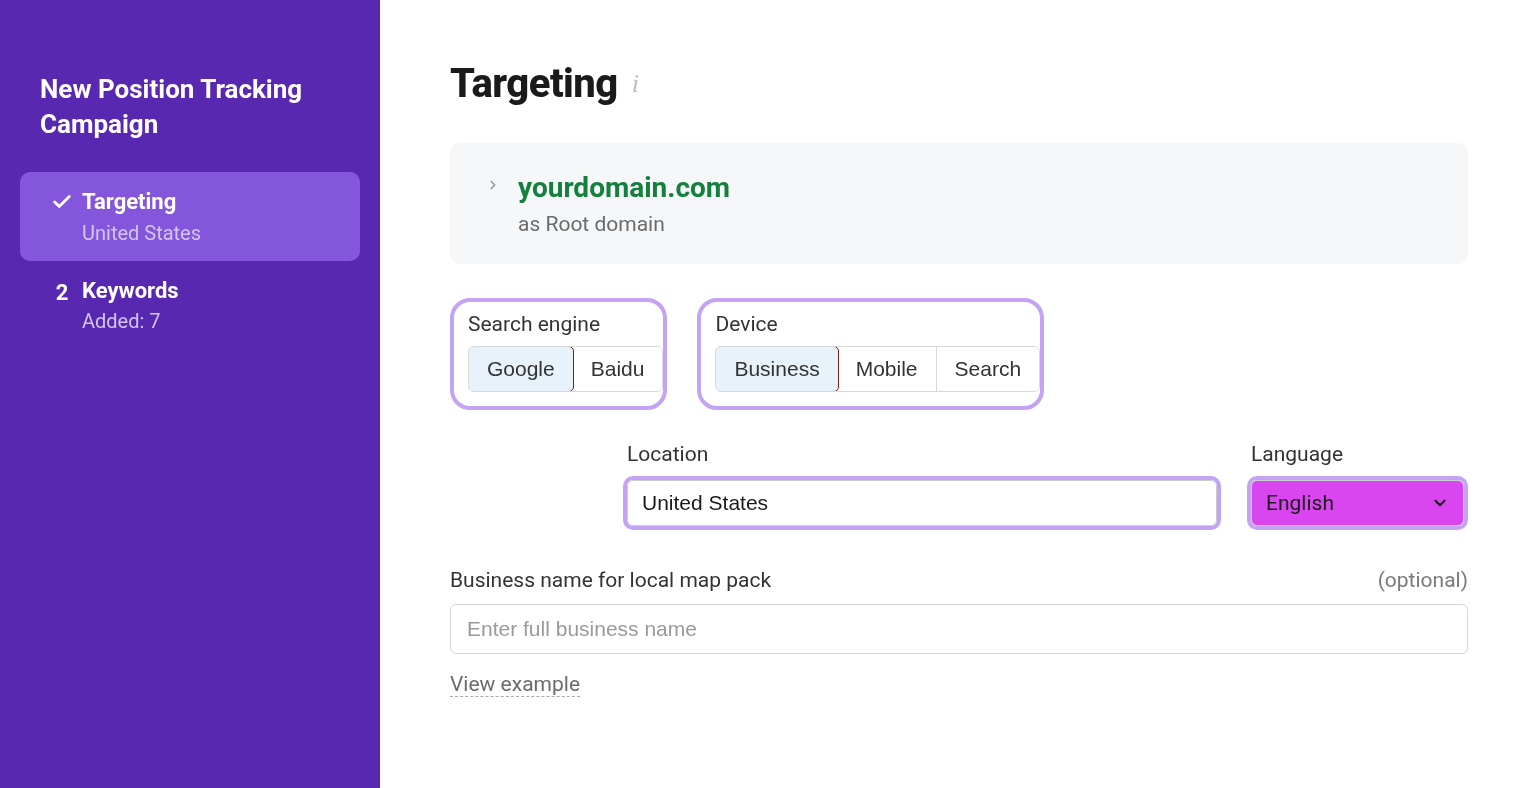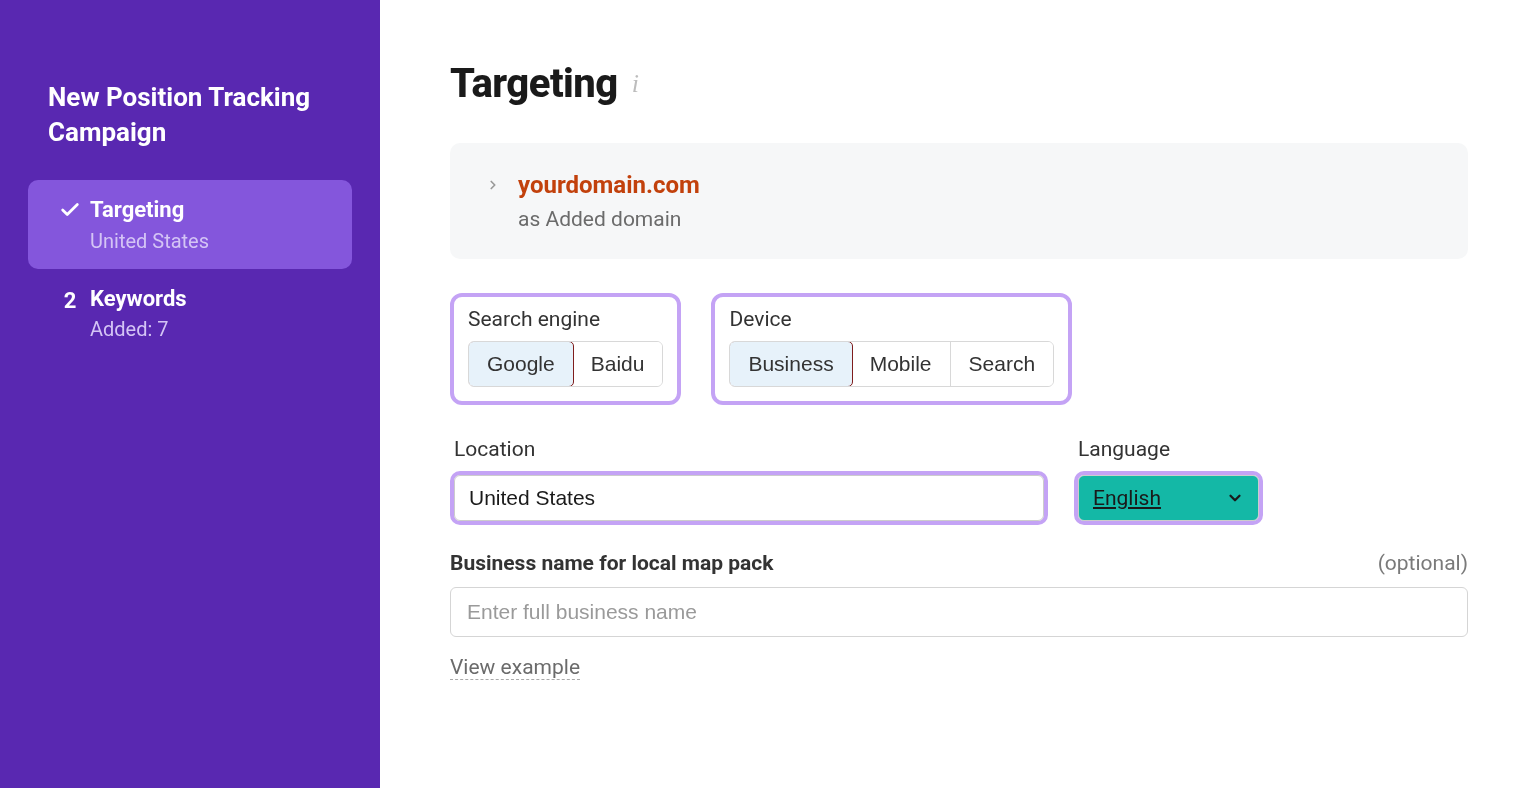--- a/index.html
+++ b/index.html
@@ -9,21 +9,21 @@
   color: #1a1a1a;
   display: flex;
   width: 1538px;
   height: 788px;
   overflow: hidden;
 }
 .sidebar {
   width: 380px;
   background: #5928b1;
   color: #fff;
-  padding: 16px;
+  padding: 8px;
   flex-shrink: 0;
 }
 .sidebar-title {
   font-size: 26px;
   font-weight: 700;
   padding: 64px 32px 30px 32px;
   line-height: 1.35;
 }
 .step {
   display: flex;
@@ -89,38 +89,38 @@
   display: flex;
   align-items: flex-start;
   gap: 18px;
   margin-bottom: 34px;
 }
 .domain-chevron {
   color: #9a9a9a;
   padding-top: 4px;
 }
 .domain-name {
-  font-size: 24px;
-  font-weight: 700;
-  color: #c2410c;
+  font-size: 28px;
+  font-weight: 700;
+  color: #15803d;
 }
 .domain-sub {
   font-size: 21px;
   color: #6b6b6b;
   margin-top: 8px;
 }
 .row-groups {
   display: flex;
   gap: 30px;
   margin-bottom: 32px;
 }
 .highlight-box {
   border: 4px solid #c4a3f5;
-  border-radius: 12px;
-  padding: 10px 14px 14px 14px;
+  border-radius: 20px;
+  padding: 10px 0 14px 14px;
 }
 .group-label {
   font-size: 21px;
   color: #333;
   margin-bottom: 10px;
 }
 .seg-group {
   display: flex;
   border: 1px solid #d8d8d8;
   border-radius: 6px;
@@ -151,21 +151,22 @@
   background: #009e73;
   color: #fff;
   font-size: 14px;
   font-weight: 700;
   padding: 2px 8px;
   border-radius: 10px;
 }
 .row-loc-lang {
   display: flex;
   gap: 26px;
-  margin-bottom: 26px;
+  margin-bottom: 38px;
+  justify-content: flex-end;
 }
 .field {
   display: flex;
   flex-direction: column;
 }
 .field-label {
   font-size: 21px;
   color: #333;
   margin-bottom: 10px;
   padding-left: 4px;
@@ -182,38 +183,36 @@
   color: #1a1a1a;
   width: 100%;
   background: #fff;
 }
 .loc-field .text-input { width: 590px; }
 .select-wrap {
   border: 1px solid #ccc;
   border-radius: 6px;
   padding: 10px 14px;
   font-size: 21px;
-  width: 181px;
-  background: #14b8a6;
+  width: 213px;
+  background: #d946ef;
   display: flex;
   align-items: center;
   justify-content: space-between;
   cursor: pointer;
-  text-decoration: underline;
 }
 .biz-row {
   display: flex;
   justify-content: space-between;
   align-items: baseline;
   margin-bottom: 12px;
 }
 .biz-label {
   font-size: 21px;
   color: #333;
-  font-weight: bold;
 }
 .optional {
   font-size: 21px;
   color: #7a7a7a;
 }
 .biz-input {
   width: 100%;
   border: 1px solid #d5d5d5;
   border-radius: 6px;
   padding: 12px 16px;
@@ -267,21 +266,21 @@
   </div>
 
   <div class="domain-card">
     <div class="domain-chevron">
       <svg width="14" height="20" viewBox="0 0 24 24" fill="none" stroke="#9a9a9a" stroke-width="3" stroke-linecap="round" stroke-linejoin="round">
           <polyline points="9 18 15 12 9 6"></polyline>
         </svg>
     </div>
     <div>
       <div class="domain-name">yourdomain.com</div>
-      <div class="domain-sub">as Added domain</div>
+      <div class="domain-sub">as Root domain</div>
     </div>
   </div>
 
   <div class="row-groups">
     <div class="highlight-box">
       <div class="group-label">Search engine</div>
       <div class="seg-group">
         <button class="seg-btn selected">
             <span>Google</span>
           </button>

